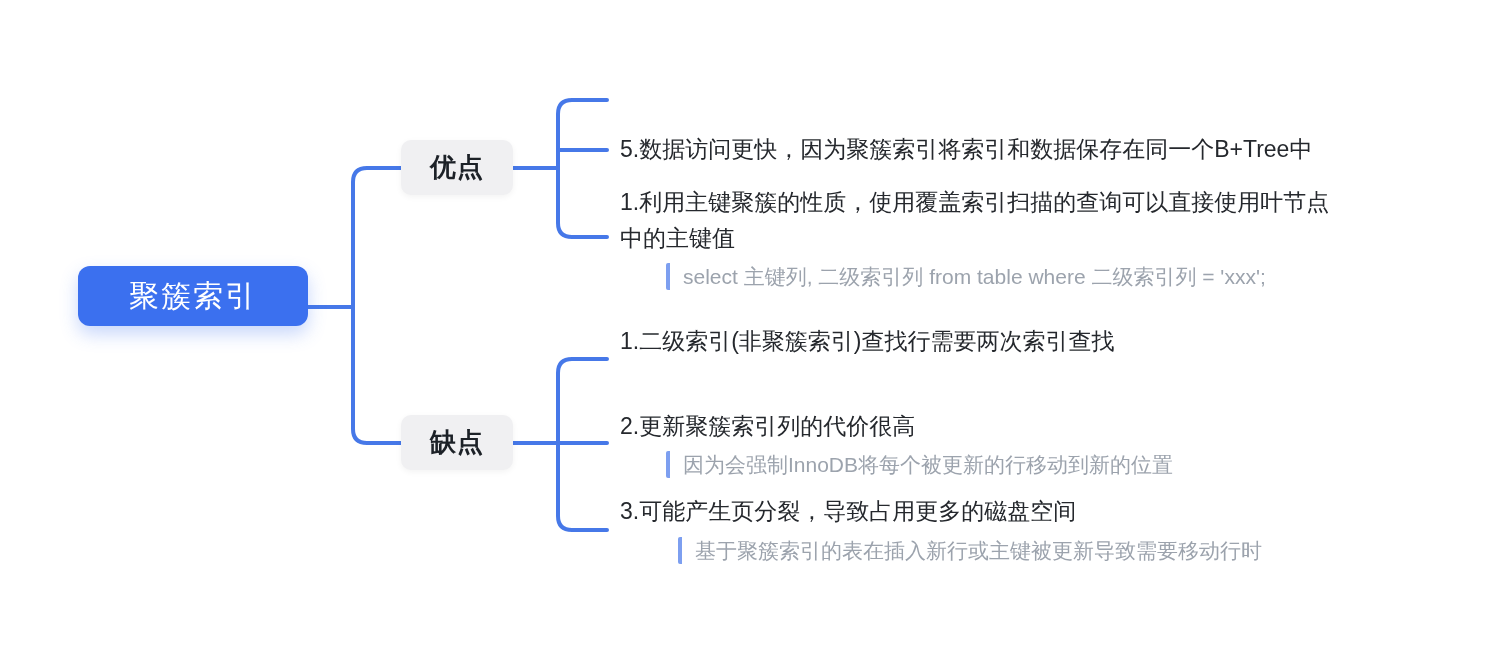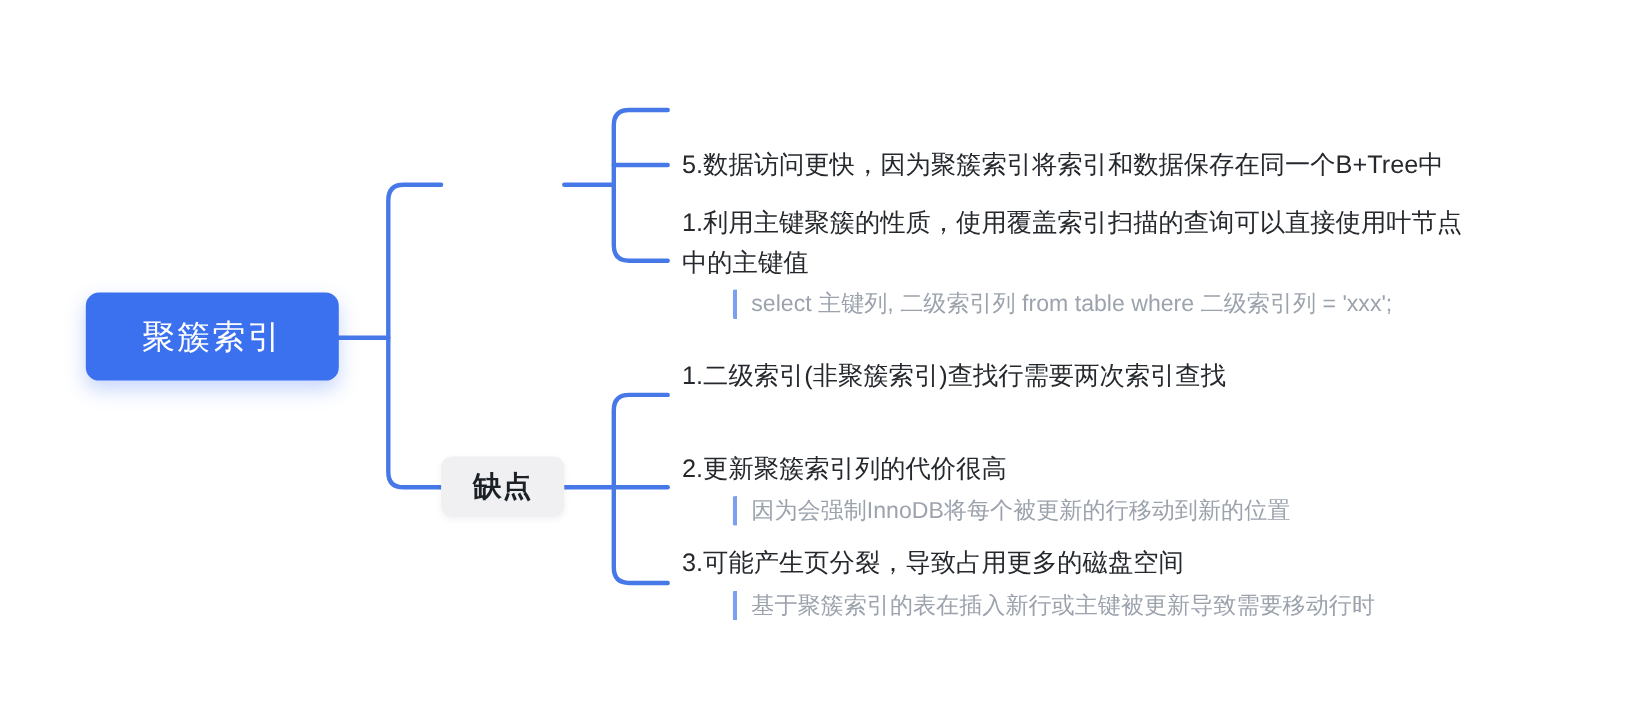--- a/index.html
+++ b/index.html
@@ -41,21 +41,21 @@
     position:absolute;
     display:flex;
     align-items:center;
     justify-content:center;
     z-index:2;
     box-sizing:border-box;
     cursor:default;
   }
   .node-root{
     left:78px;top:266px;
-    width:230px;height:80px;
+    width:230px;height:60px;
     background:var(--root-bg);
     color:var(--root-text);
     border-radius:12px;
     font-size:30px;
     letter-spacing:2px;
     box-shadow:0 8px 18px rgba(59,112,239,.28);
   }
   .node-label{
     left:401px;
     width:112px;height:55px;
@@ -107,31 +107,34 @@
     <path d="M558 150 H607"></path>
 
     <path d="M513 443 H607"></path>
     <path d="M607 359 H572 Q558 359 558 373 V516 Q558 530 572 530 H607"></path>
   </svg>
 
   <div class="node node-root">
     <span>聚簇索引</span>
   </div>
 
+  <div class="node node-label node-adv">
+    <span>优点</span>
+  </div>
 
   <div class="node node-label node-dis">
     <span>缺点</span>
   </div>
 
   <div class="item" style="top:135px;">5.数据访问更快，因为聚簇索引将索引和数据保存在同一个B+Tree中</div>
   <div class="item twolines" style="top:184px;">1.利用主键聚簇的性质，使用覆盖索引扫描的查询可以直接使用叶节点
 中的主键值</div>
   <div class="note" style="top:263px;">select 主键列, 二级索引列 from table where 二级索引列 = 'xxx';</div>
 
   <div class="item" style="top:327px;">1.二级索引(非聚簇索引)查找行需要两次索引查找</div>
 
   <div class="item" style="top:412px;">2.更新聚簇索引列的代价很高</div>
   <div class="note" style="top:451px;text-align:right;">因为会强制InnoDB将每个被更新的行移动到新的位置</div>
 
   <div class="item" style="top:497px;">3.可能产生页分裂，导致占用更多的磁盘空间</div>
-  <div class="note" style="top:537px;">基于聚簇索引的表在插入新行或主键被更新导致需要移动行时</div>
+  <div class="note" style="top:537px;margin-left:12px;">基于聚簇索引的表在插入新行或主键被更新导致需要移动行时</div>
 
 </div>
 
 </body></html>

